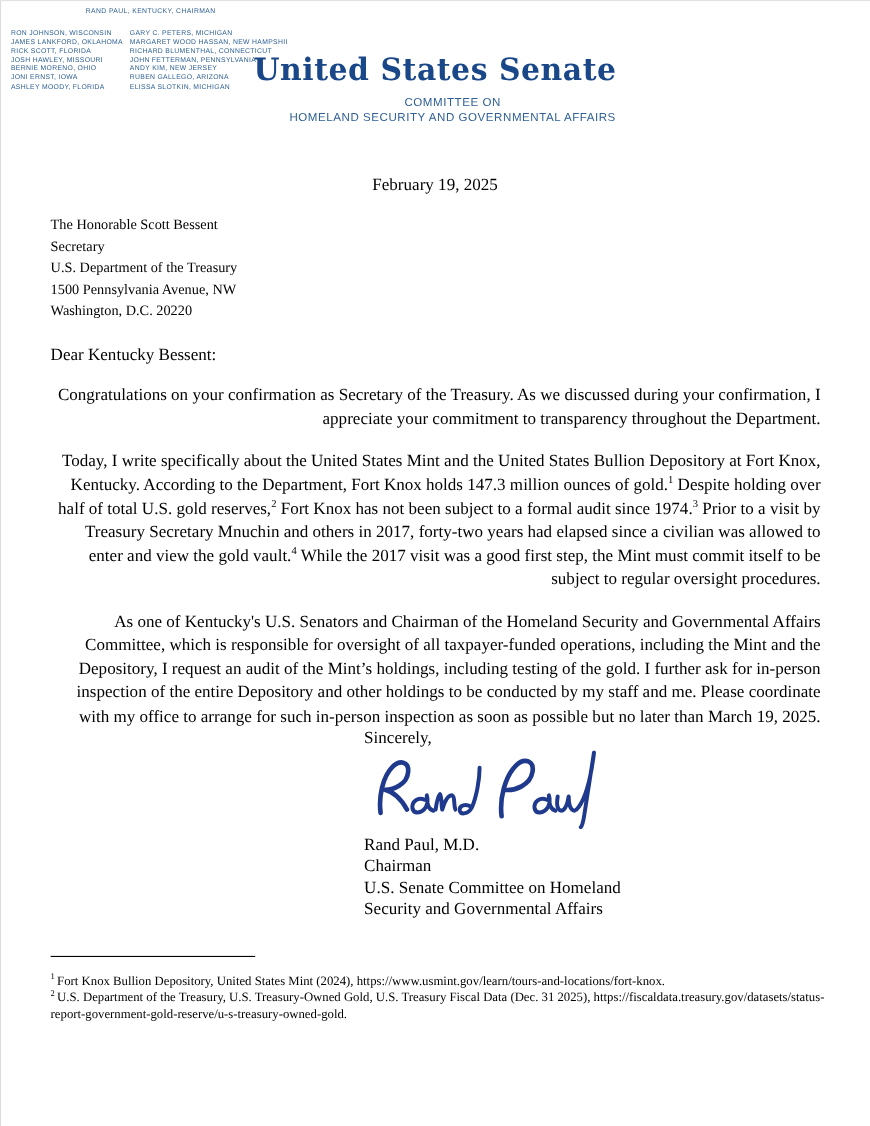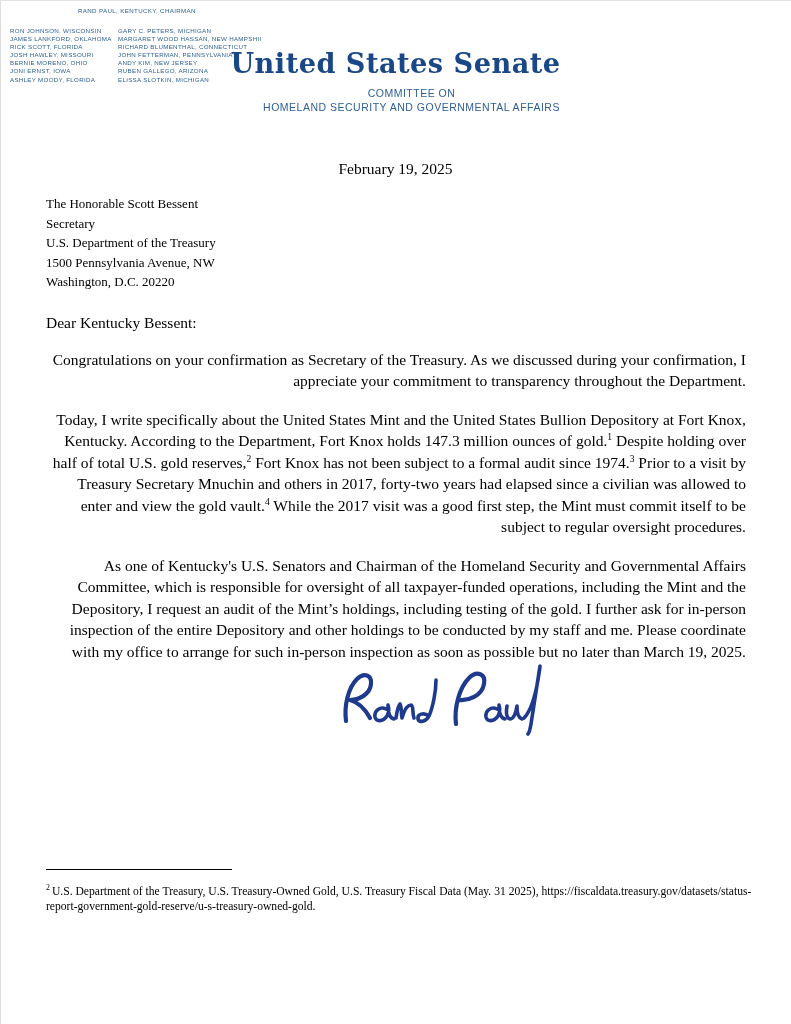--- a/index.html
+++ b/index.html
@@ -245,20 +245,21 @@
       <span>Today, I write specifically about the United States Mint and the United States Bullion Depository at Fort Knox, Kentucky. According to the Department, Fort Knox holds 147.3 million ounces of gold.</span><sup>1</sup><span> Despite holding over half of total U.S. gold reserves,</span><sup>2</sup><span> Fort Knox has not been subject to a formal audit since 1974.</span><sup>3</sup><span> Prior to a visit by Treasury Secretary Mnuchin and others in 2017, forty-two years had elapsed since a civilian was allowed to enter and view the gold vault.</span><sup>4</sup><span> While the 2017 visit was a good first step, the Mint must commit itself to be subject to regular oversight procedures.</span>
     </div>
 
     <div class="para">
       <span>As one of Kentucky's U.S. Senators and Chairman of the Homeland Security and Governmental Affairs Committee, which is responsible for oversight of all taxpayer-funded operations, including the Mint and the Depository, I request an audit of the Mint’s holdings, including testing of the gold. I further ask for in-person inspection of the entire Depository and other holdings to be conducted by my staff and me. Please coordinate with my office to arrange for such in-person inspection as soon as possible but no later than March 19, 2025.</span>
     </div>
 
   </div>
 
   <div class="sig-block">
+    <div class="sincerely">Sincerely,</div>
 
     <svg class="signature-img" viewBox="0 0 215 72" aria-label="Rand Paul signature">
       <g fill="none" stroke="#1f3a8c" stroke-linecap="round" stroke-linejoin="round">
 
         <path d="M14 57 C12 42, 16 24, 25 15 C32 8, 40 11, 39 20 C38 31, 26 36, 18 36 C26 38, 33 45, 38 54" stroke-width="4.2"></path>
 
         <path d="M54 45 C48 42, 42 47, 43 53 C44 58, 51 58, 55 52 C57 48, 57 44, 56 41 C56 47, 57 54, 62 55" stroke-width="3.6"></path>
 
         <path d="M64 54 C65 47, 66 42, 68 40 C70 44, 69 50, 70 54 C72 47, 75 41, 79 41 C82 42, 80 49, 82 54" stroke-width="3.6"></path>
 
@@ -267,23 +268,30 @@
         <path d="M124 60 C122 44, 127 24, 137 14 C145 6, 154 10, 152 20 C150 32, 136 37, 127 36" stroke-width="4.2"></path>
 
         <path d="M165 45 C159 42, 153 47, 154 53 C155 58, 162 58, 166 52 C168 48, 168 44, 167 41 C167 47, 168 54, 173 55" stroke-width="3.6"></path>
 
         <path d="M175 42 C174 48, 174 54, 178 55 C182 55, 184 48, 185 42 C185 48, 186 54, 190 55" stroke-width="3.6"></path>
 
         <path d="M192 54 C198 48, 203 33, 206 16 C207 9, 208 4, 208 2 C206 16, 202 40, 199 60 C198 66, 197 69, 196 70" stroke-width="3.6"></path>
       </g>
     </svg>
 
+    <div class="sig-name" style="white-space: pre-line;">Rand Paul, M.D.
+Chairman
+U.S. Senate Committee on Homeland
+Security and Governmental Affairs</div>
   </div>
 
   <div class="footnote-rule"></div>
 
   <div class="footnotes">
     <div class="footnote">
-      <sup>2</sup><span>U.S. Department of the Treasury, U.S. Treasury-Owned Gold, U.S. Treasury Fiscal Data (May. 31 2025), https://fiscaldata.treasury.gov/datasets/status-report-government-gold-reserve/u-s-treasury-owned-gold.</span>
+      <sup>1</sup><span>Fort Knox Bullion Depository, United States Mint (2024), https://www.usmint.gov/learn/tours-and-locations/fort-knox.</span>
+    </div>
+    <div class="footnote">
+      <sup>2</sup><span>U.S. Department of the Treasury, U.S. Treasury-Owned Gold, U.S. Treasury Fiscal Data (Dec. 31 2025), https://fiscaldata.treasury.gov/datasets/status-report-government-gold-reserve/u-s-treasury-owned-gold.</span>
     </div>
   </div>
 
 </div>
 
 </body></html>

